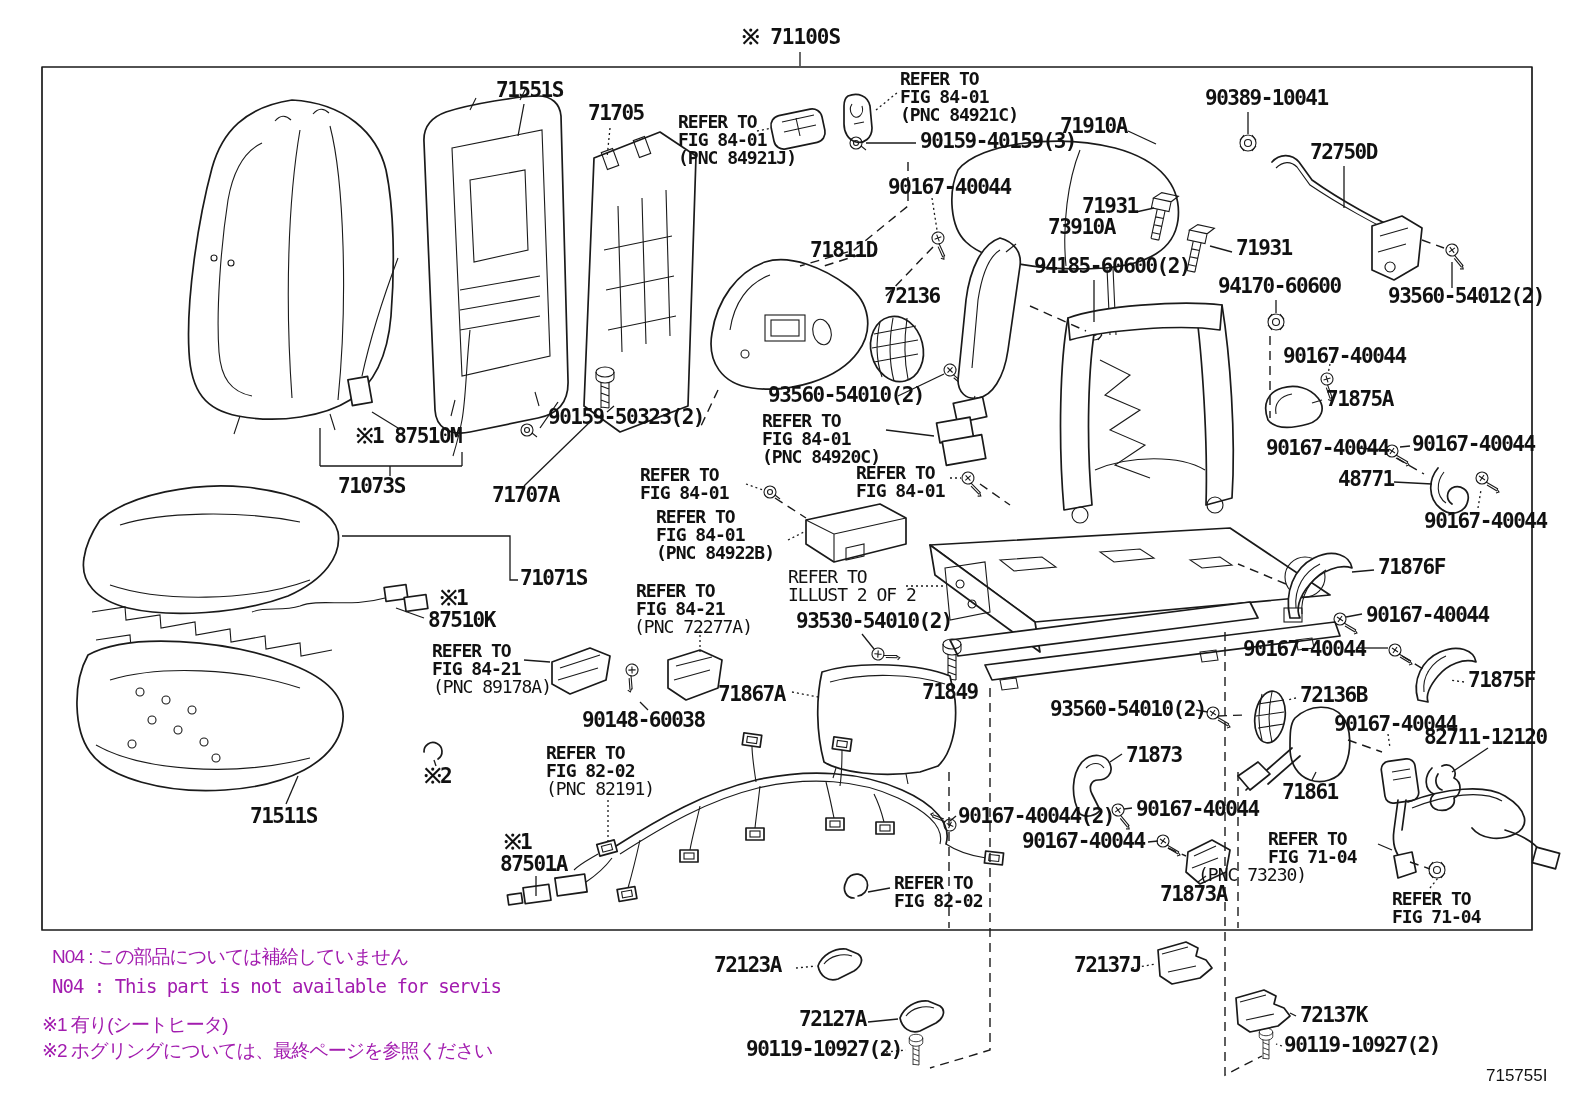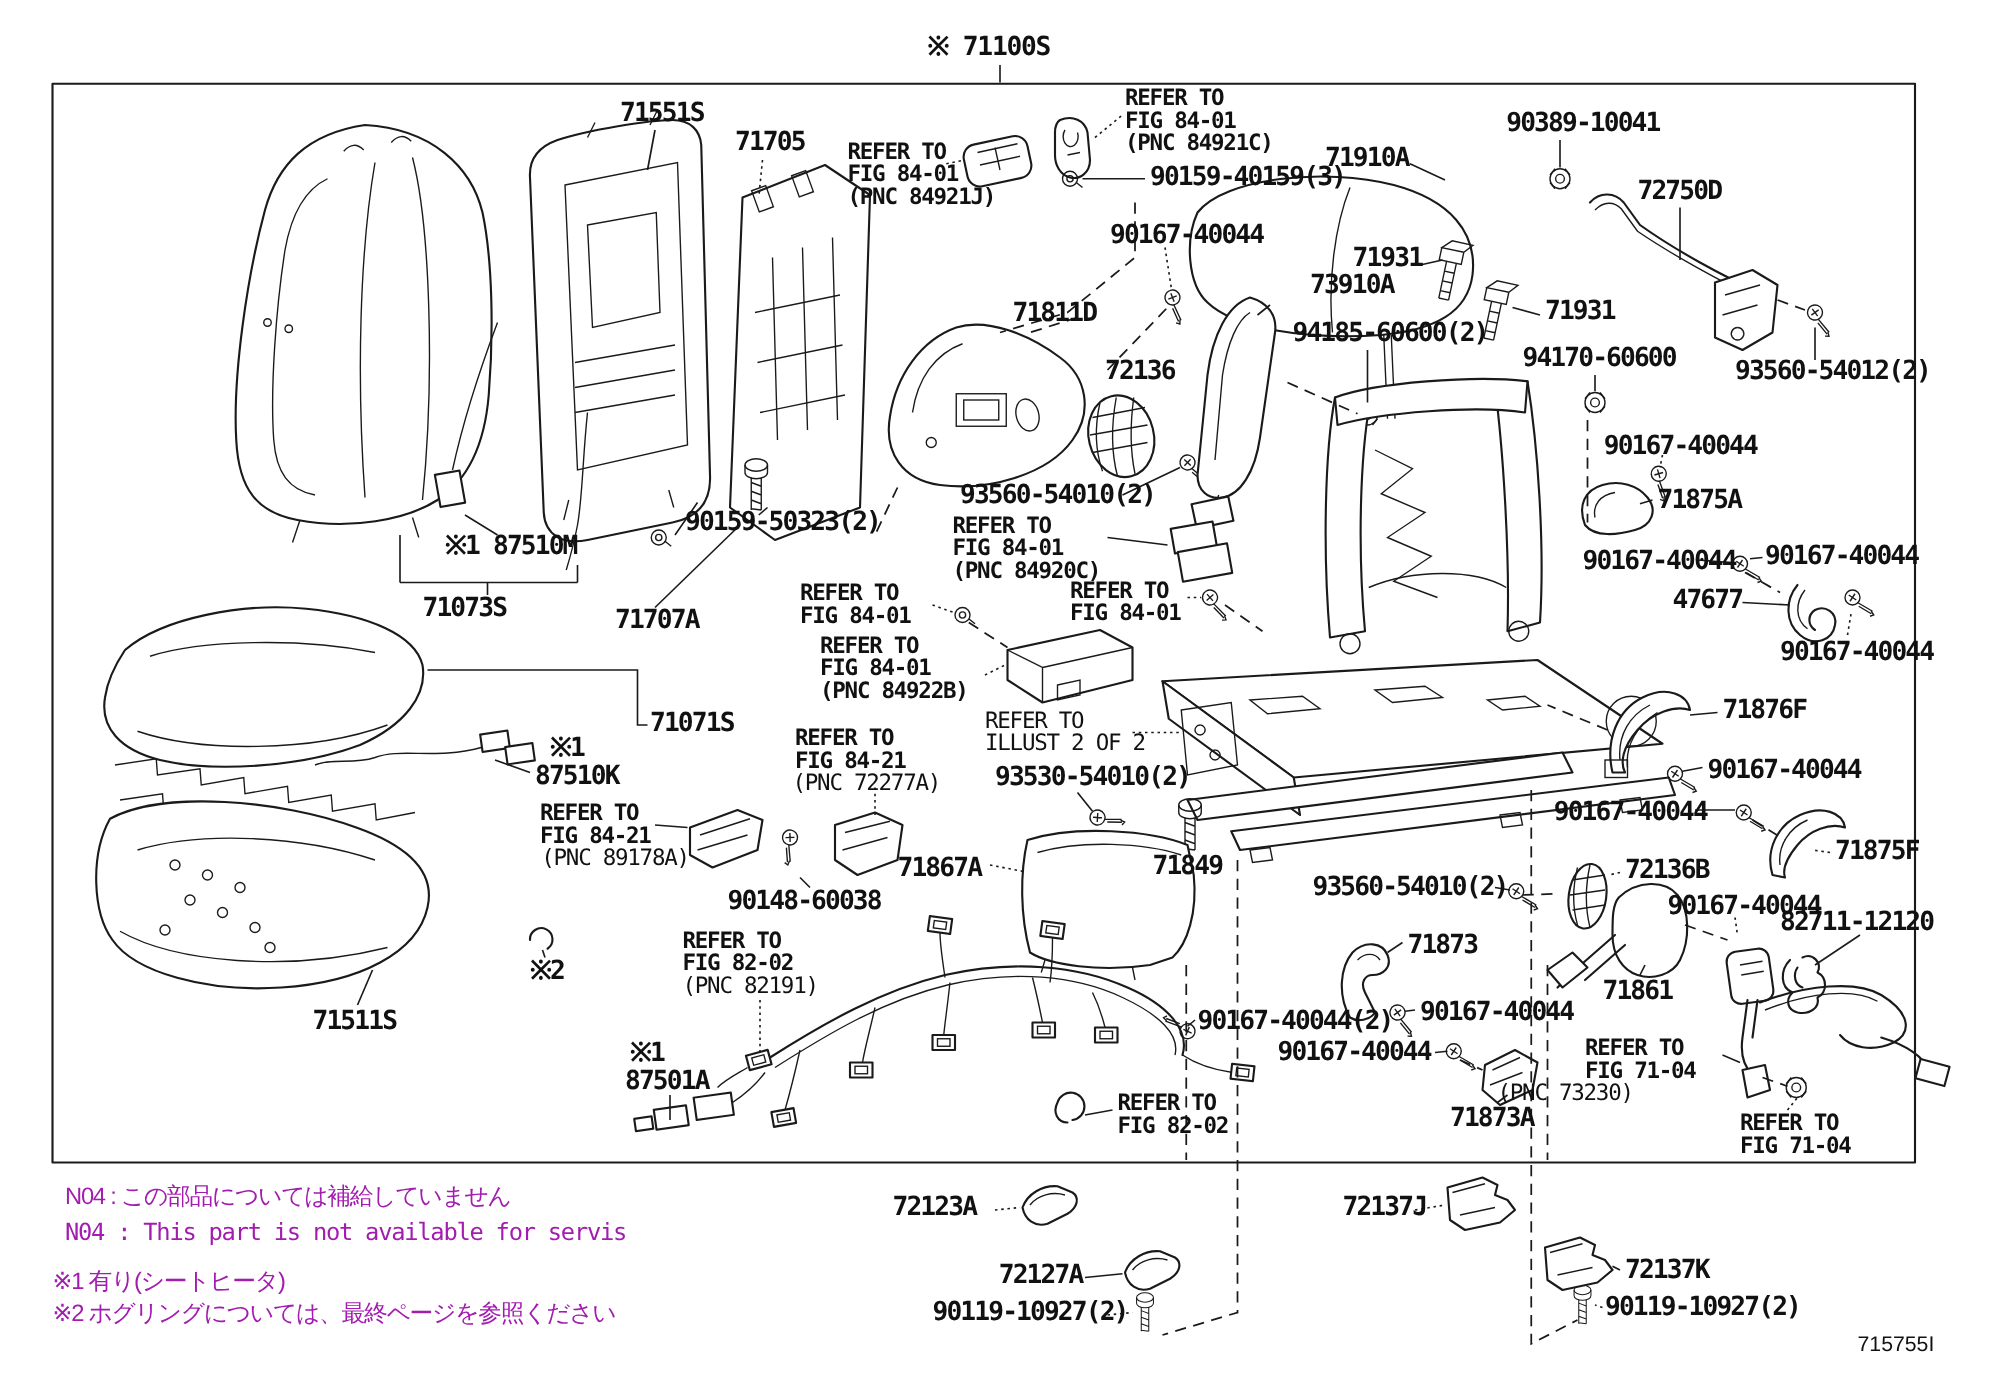--- a/index.html
+++ b/index.html
@@ -484,21 +484,21 @@
       <div class="lbl" style="left: 1334px; top: 714px;">90167-40044</div>
       <div class="lbl" style="left: 1424px; top: 727px; text-align: center;">82711-12120</div>
       <div class="lbl" style="left: 1282px; top: 782px;">71861</div>
       <div class="lbl ref" style="left: 1268px; top: 830px;">REFER TO
 FIG 71-04</div>
       <div class="lbl pnc" style="left: 1198px; top: 866px;">(PNC 73230)</div>
       <div class="lbl ref" style="left: 1392px; top: 890px;">REFER TO
 FIG 71-04</div>
       <div class="lbl" style="left: 1266px; top: 438px;">90167-40044</div>
       <div class="lbl" style="left: 1412px; top: 434px;">90167-40044</div>
-      <div class="lbl" style="left: 1338px; top: 469px;">47677</div>
+      <div class="lbl" style="left: 1338px; top: 469px;">48771</div>
       <div class="lbl" style="left: 1424px; top: 511px;">90167-40044</div>
       <div class="lbl" style="left: 1378px; top: 557px;">71876F</div>
       <div class="lbl" style="left: 1366px; top: 605px;">90167-40044</div>
       <div class="lbl" style="left: 1243px; top: 639px;">90167-40044</div>
       <div class="lbl" style="left: 1468px; top: 670px;">71875F</div>
       <div class="lbl" style="left: 1300px; top: 685px;">72136B</div>
       <div class="lbl" style="left: 714px; top: 955px;">72123A</div>
       <div class="lbl" style="left: 799px; top: 1009px;">72127A</div>
       <div class="lbl" style="left: 746px; top: 1039px;">90119-10927(2)</div>
       <div class="lbl" style="left: 1074px; top: 955px;">72137J</div>

